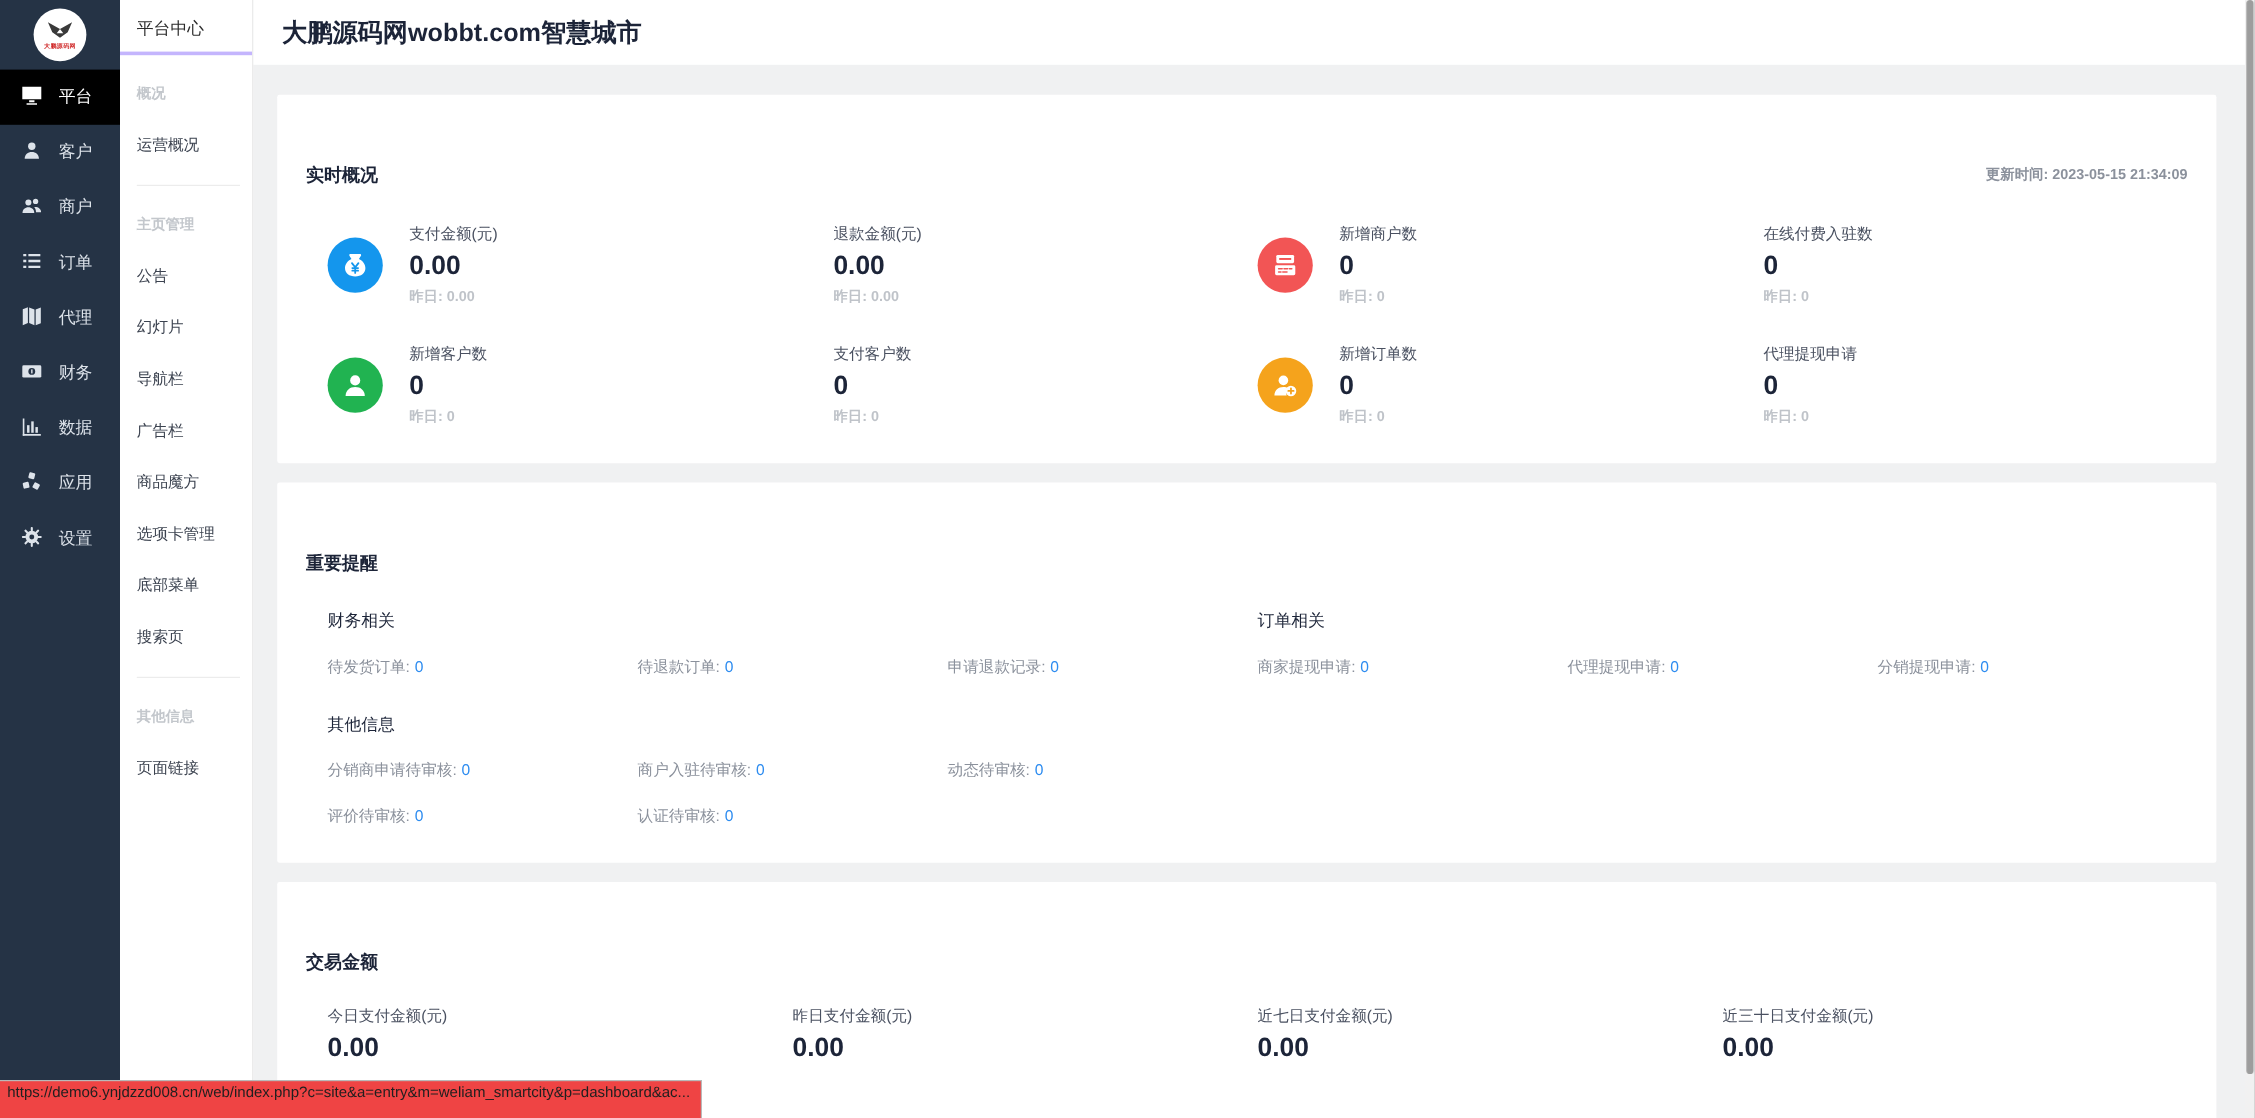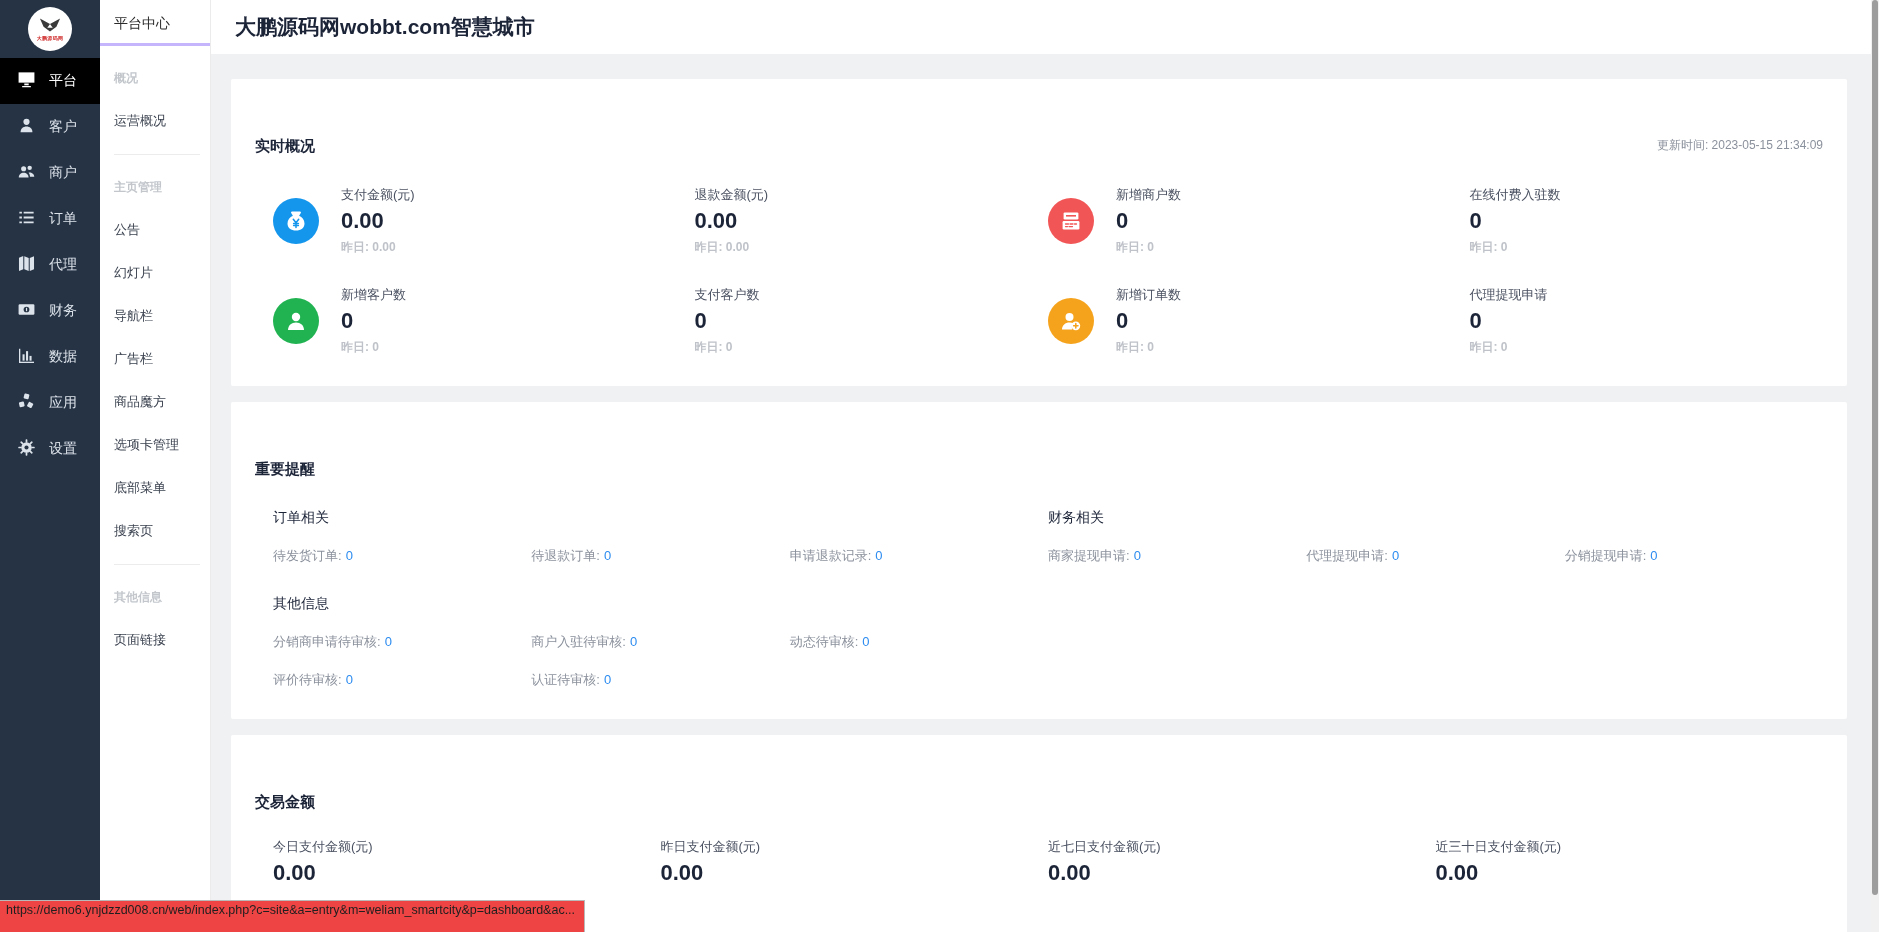--- a/index.html
+++ b/index.html
@@ -36,21 +36,21 @@
 
   
   .main { flex:1; display:flex; flex-direction:column; min-width:0; }
   .page-header { height:54px; background:#fff; display:flex; align-items:center; padding-left:24px; flex:none; }
   .page-title { font-size:21px; font-weight:bold; color:#1c2438; }
   .content { flex:1; overflow:hidden; padding:25px 32px 0 20px; }
 
   .card { background:#fff; border-radius:2px; padding:22px 24px 30px 24px; margin-bottom:16px; }
   .card-head { display:flex; align-items:flex-start; justify-content:space-between;margin-top:36px; }
   .card-title { font-size:15px; font-weight:bold; color:#1c2438; }
-  .update-time { font-size:12px; color:#8b919c; }
+  .update-time { font-size:12px; color:#8b919c;font-weight:bold; }
   .card-body { padding:0 0 0 18px; }
 
   
   .stats-grid { display:grid; grid-template-columns:1fr 1fr; }
   .stat-group { display:flex; align-items:center; margin-top:30px; }
   .sicon { width:46px; height:46px; border-radius:50%; flex:none; margin-right:22px;
     display:flex; align-items:center; justify-content:center; }
   .sicon svg { width:24px; height:24px; }
   .ic-blue   { background:#1496ed; }
   .ic-red    { background:#f25555; }
@@ -332,22 +332,22 @@
           </div>
         </div>
       </section>
 
       <section class="card">
         <div class="card-head">
           <span class="card-title">重要提醒</span>
         </div>
         <div class="card-body">
           <div class="rem-grid">
+            <div class="rem-header span3">财务相关</div>
             <div class="rem-header span3">订单相关</div>
-            <div class="rem-header span3">财务相关</div>
 
             <div class="rem-item"><span>待发货订单:</span><span class="rem-value">0</span></div>
             <div class="rem-item"><span>待退款订单:</span><span class="rem-value">0</span></div>
             <div class="rem-item"><span>申请退款记录:</span><span class="rem-value">0</span></div>
             <div class="rem-item"><span>商家提现申请:</span><span class="rem-value">0</span></div>
             <div class="rem-item"><span>代理提现申请:</span><span class="rem-value">0</span></div>
             <div class="rem-item"><span>分销提现申请:</span><span class="rem-value">0</span></div>
 
             <div class="rem-header span6">其他信息</div>
 

